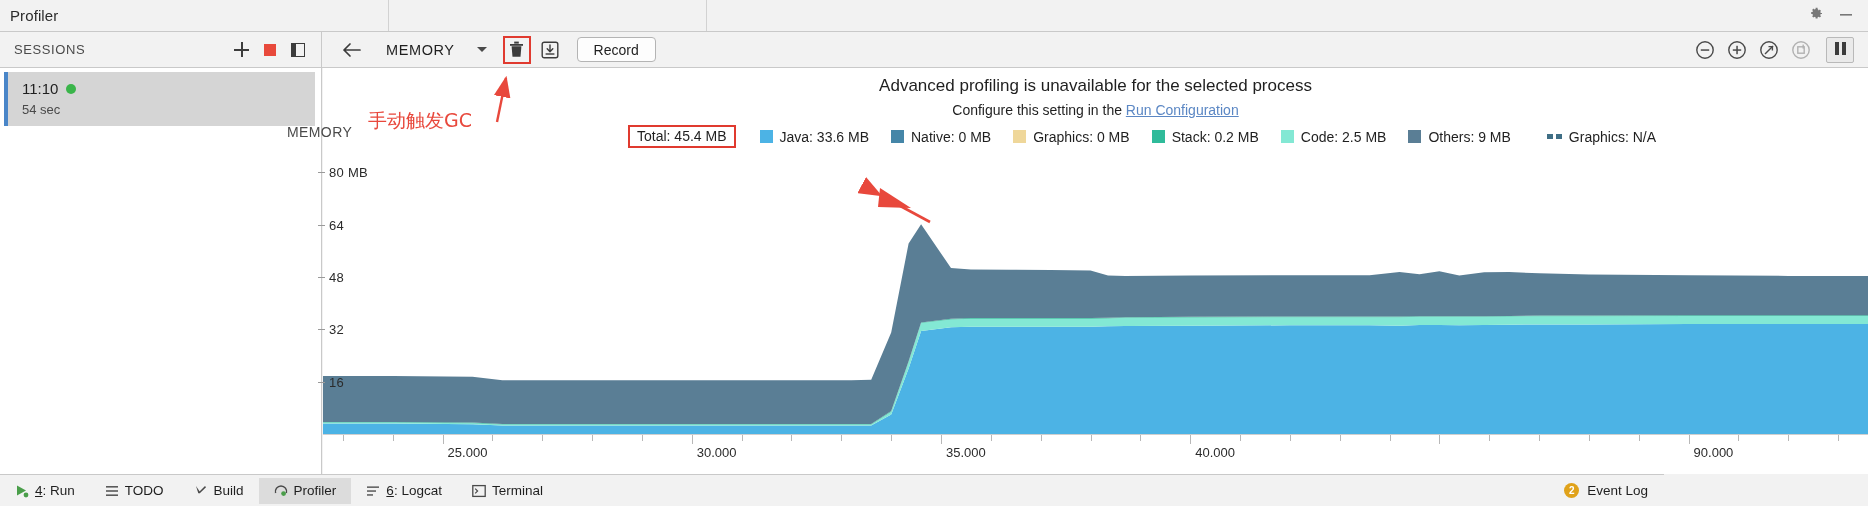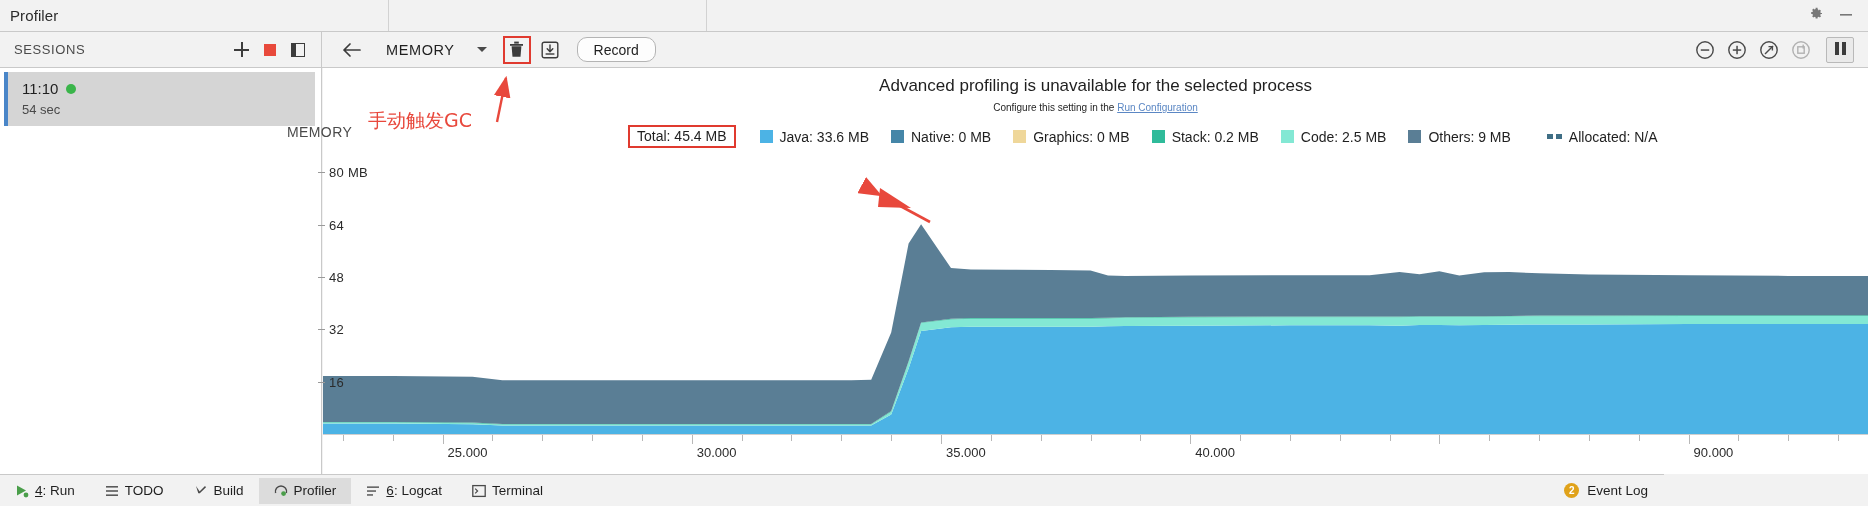--- a/index.html
+++ b/index.html
@@ -66,21 +66,21 @@
   .mem-select { display:flex; align-items:center; gap:22px; padding:0 6px 0 20px; }
   .mem-select-label { font-size:14.5px; color:#1f1f1f; letter-spacing:.6px; }
   .caret-dn { width:0;height:0;border-left:5px solid transparent;border-right:5px solid transparent;border-top:5px solid #4a4a4a; display:block;}
   .gc-box {
     width:28px; height:28px; display:flex; align-items:center; justify-content:center;
     border:2px solid #e03a2f; margin-left:10px;
   }
   .export-btn { width:26px;height:26px;display:flex;align-items:center;justify-content:center;margin-left:6px;}
   .record-btn {
     margin-left:14px; height:25px; min-width:78px; padding:0 16px;
-    background:#fdfdfd; border:1px solid #b4b4b4; border-radius:10px;
+    background:#fdfdfd; border:1px solid #b4b4b4; border-radius:4px;
     font-size:14px; color:#1f1f1f; display:flex;align-items:center;justify-content:center;
   }
   .zoom-btns { display:flex; align-items:center; gap:10px; margin-left:auto; padding-right:14px; }
   .rbtn { width:22px;height:22px;display:flex;align-items:center;justify-content:center; }
   .pause-btn {
     width:28px;height:26px;display:flex;align-items:center;justify-content:center;
     border:1px solid #b9b9b9; background:#eaeaea; border-radius:2px; margin-left:4px;
   }
   .pause-bar { width:4px;height:13px;background:#3c3c3c;display:inline-block;margin:0 1.5px;}
 
@@ -102,21 +102,21 @@
   .main {
     position:absolute; left:323px; top:68px; width:1545px; height:406px;
     background:#ffffff;
   }
   .advanced-msg {
     position:absolute; top:8px; left:0; width:100%; text-align:center;
     font-size:17px; color:#1f1f1f;
   }
   .configure-msg {
     position:absolute; top:34px; left:0; width:100%; text-align:center;
-    font-size:10px; color:#1f1f1f;
+    font-size:14px; color:#1f1f1f;
   }
   .link { color:#5b87c4; text-decoration:underline; }
 
   .mem-axis-title {
     position:absolute; left:-36px; top:56px; font-size:14px; color:#4a4a4a; letter-spacing:.4px;
   }
 
   
   .legend {
     position:absolute; top:57px; left:305px; right:8px;
@@ -319,21 +319,21 @@
       </span>
       <span class="legend-item">
         <i class="swatch" style="background:#5a7e95"></i>
         <span>Others: 9 MB</span>
       </span>
       <span class="legend-item" style="margin-left:14px">
         <span class="dash-swatch">
             <i></i>
             <i></i>
           </span>
-        <span>Allocated: N/A</span>
+        <span>Graphics: N/A</span>
       </span>
     </div>
 
     <div class="chart-wrap">
       <svg class="plot" id="plot-svg" width="1545" height="288" viewBox="0 0 1545 288" preserveAspectRatio="none">
           <path d="M 0.0 277.5 L 69.8 277.5 L 149.5 278.2 L 179.4 279.5 L 368.8 279.5 L 493.4 279.5 L 528.3 279.5 L 548.2 279.5 L 568.2 268.4 L 585.6 222.5 L 598.1 184.9 L 628.0 181.3 L 647.9 180.7 L 687.8 180.7 L 727.6 180.7 L 767.5 180.7 L 785.0 180.3 L 802.4 180.0 L 867.2 179.7 L 966.9 179.3 L 1046.6 179.3 L 1076.5 179.7 L 1096.5 179.0 L 1116.4 179.0 L 1136.3 179.3 L 1161.2 179.0 L 1186.2 178.7 L 1216.1 178.4 L 1265.9 178.4 L 1365.6 178.0 L 1465.3 178.0 L 1545.0 178.0 L 1545.0 288.0 L 1465.3 288.0 L 1365.6 288.0 L 1265.9 288.0 L 1216.1 288.0 L 1186.2 288.0 L 1161.2 288.0 L 1136.3 288.0 L 1116.4 288.0 L 1096.5 288.0 L 1076.5 288.0 L 1046.6 288.0 L 966.9 288.0 L 867.2 288.0 L 802.4 288.0 L 785.0 288.0 L 767.5 288.0 L 727.6 288.0 L 687.8 288.0 L 647.9 288.0 L 628.0 288.0 L 598.1 288.0 L 585.6 288.0 L 568.2 288.0 L 548.2 288.0 L 528.3 288.0 L 493.4 288.0 L 368.8 288.0 L 179.4 288.0 L 149.5 288.0 L 69.8 288.0 L 0.0 288.0 Z" fill="#4cb3e5"></path>
           <path d="M 0.0 276.5 L 69.8 276.5 L 149.5 277.2 L 179.4 278.5 L 368.8 278.5 L 493.4 278.5 L 528.3 278.5 L 548.2 278.5 L 568.2 265.7 L 585.6 216.0 L 598.1 177.1 L 628.0 173.5 L 647.9 172.8 L 687.8 172.8 L 727.6 172.8 L 767.5 172.8 L 785.0 172.5 L 802.4 171.8 L 867.2 171.5 L 966.9 171.2 L 1046.6 171.2 L 1076.5 171.2 L 1096.5 170.8 L 1116.4 170.8 L 1136.3 170.8 L 1161.2 170.8 L 1186.2 170.5 L 1216.1 170.2 L 1265.9 170.2 L 1365.6 169.9 L 1465.3 169.9 L 1545.0 169.9 L 1545.0 178.0 L 1465.3 178.0 L 1365.6 178.0 L 1265.9 178.4 L 1216.1 178.4 L 1186.2 178.7 L 1161.2 179.0 L 1136.3 179.3 L 1116.4 179.0 L 1096.5 179.0 L 1076.5 179.7 L 1046.6 179.3 L 966.9 179.3 L 867.2 179.7 L 802.4 180.0 L 785.0 180.3 L 767.5 180.7 L 727.6 180.7 L 687.8 180.7 L 647.9 180.7 L 628.0 181.3 L 598.1 184.9 L 585.6 222.5 L 568.2 268.4 L 548.2 279.5 L 528.3 279.5 L 493.4 279.5 L 368.8 279.5 L 179.4 279.5 L 149.5 278.2 L 69.8 277.5 L 0.0 277.5 Z" fill="#83e8d4"></path>
           <path d="M 0.0 275.9 L 69.8 275.9 L 149.5 276.5 L 179.4 277.9 L 368.8 277.9 L 493.4 277.9 L 528.3 277.9 L 548.2 277.9 L 568.2 265.1 L 585.6 215.3 L 598.1 176.4 L 628.0 172.8 L 647.9 172.1 L 687.8 172.1 L 727.6 172.1 L 767.5 172.1 L 785.0 171.8 L 802.4 171.2 L 867.2 170.8 L 966.9 170.5 L 1046.6 170.5 L 1076.5 170.5 L 1096.5 170.2 L 1116.4 170.2 L 1136.3 170.2 L 1161.2 170.2 L 1186.2 169.9 L 1216.1 169.5 L 1265.9 169.5 L 1365.6 169.2 L 1465.3 169.2 L 1545.0 169.2 L 1545.0 169.9 L 1465.3 169.9 L 1365.6 169.9 L 1265.9 170.2 L 1216.1 170.2 L 1186.2 170.5 L 1161.2 170.8 L 1136.3 170.8 L 1116.4 170.8 L 1096.5 170.8 L 1076.5 171.2 L 1046.6 171.2 L 966.9 171.2 L 867.2 171.5 L 802.4 171.8 L 785.0 172.5 L 767.5 172.8 L 727.6 172.8 L 687.8 172.8 L 647.9 172.8 L 628.0 173.5 L 598.1 177.1 L 585.6 216.0 L 568.2 265.7 L 548.2 278.5 L 528.3 278.5 L 493.4 278.5 L 368.8 278.5 L 179.4 278.5 L 149.5 277.2 L 69.8 276.5 L 0.0 276.5 Z" fill="#2fbb9a"></path>
           <path d="M 0.0 275.9 L 69.8 275.9 L 149.5 276.5 L 179.4 277.9 L 368.8 277.9 L 493.4 277.9 L 528.3 277.9 L 548.2 277.9 L 568.2 265.1 L 585.6 215.3 L 598.1 176.4 L 628.0 172.8 L 647.9 172.1 L 687.8 172.1 L 727.6 172.1 L 767.5 172.1 L 785.0 171.8 L 802.4 171.2 L 867.2 170.8 L 966.9 170.5 L 1046.6 170.5 L 1076.5 170.5 L 1096.5 170.2 L 1116.4 170.2 L 1136.3 170.2 L 1161.2 170.2 L 1186.2 169.9 L 1216.1 169.5 L 1265.9 169.5 L 1365.6 169.2 L 1465.3 169.2 L 1545.0 169.2 L 1545.0 169.2 L 1465.3 169.2 L 1365.6 169.2 L 1265.9 169.5 L 1216.1 169.5 L 1186.2 169.9 L 1161.2 170.2 L 1136.3 170.2 L 1116.4 170.2 L 1096.5 170.2 L 1076.5 170.5 L 1046.6 170.5 L 966.9 170.5 L 867.2 170.8 L 802.4 171.2 L 785.0 171.8 L 767.5 172.1 L 727.6 172.1 L 687.8 172.1 L 647.9 172.1 L 628.0 172.8 L 598.1 176.4 L 585.6 215.3 L 568.2 265.1 L 548.2 277.9 L 528.3 277.9 L 493.4 277.9 L 368.8 277.9 L 179.4 277.9 L 149.5 276.5 L 69.8 275.9 L 0.0 275.9 Z" fill="#efd79a"></path>
           <path d="M 0.0 275.9 L 69.8 275.9 L 149.5 276.5 L 179.4 277.9 L 368.8 277.9 L 493.4 277.9 L 528.3 277.9 L 548.2 277.9 L 568.2 265.1 L 585.6 215.3 L 598.1 176.4 L 628.0 172.8 L 647.9 172.1 L 687.8 172.1 L 727.6 172.1 L 767.5 172.1 L 785.0 171.8 L 802.4 171.2 L 867.2 170.8 L 966.9 170.5 L 1046.6 170.5 L 1076.5 170.5 L 1096.5 170.2 L 1116.4 170.2 L 1136.3 170.2 L 1161.2 170.2 L 1186.2 169.9 L 1216.1 169.5 L 1265.9 169.5 L 1365.6 169.2 L 1465.3 169.2 L 1545.0 169.2 L 1545.0 169.2 L 1465.3 169.2 L 1365.6 169.2 L 1265.9 169.5 L 1216.1 169.5 L 1186.2 169.9 L 1161.2 170.2 L 1136.3 170.2 L 1116.4 170.2 L 1096.5 170.2 L 1076.5 170.5 L 1046.6 170.5 L 966.9 170.5 L 867.2 170.8 L 802.4 171.2 L 785.0 171.8 L 767.5 172.1 L 727.6 172.1 L 687.8 172.1 L 647.9 172.1 L 628.0 172.8 L 598.1 176.4 L 585.6 215.3 L 568.2 265.1 L 548.2 277.9 L 528.3 277.9 L 493.4 277.9 L 368.8 277.9 L 179.4 277.9 L 149.5 276.5 L 69.8 275.9 L 0.0 275.9 Z" fill="#4586a8"></path>

